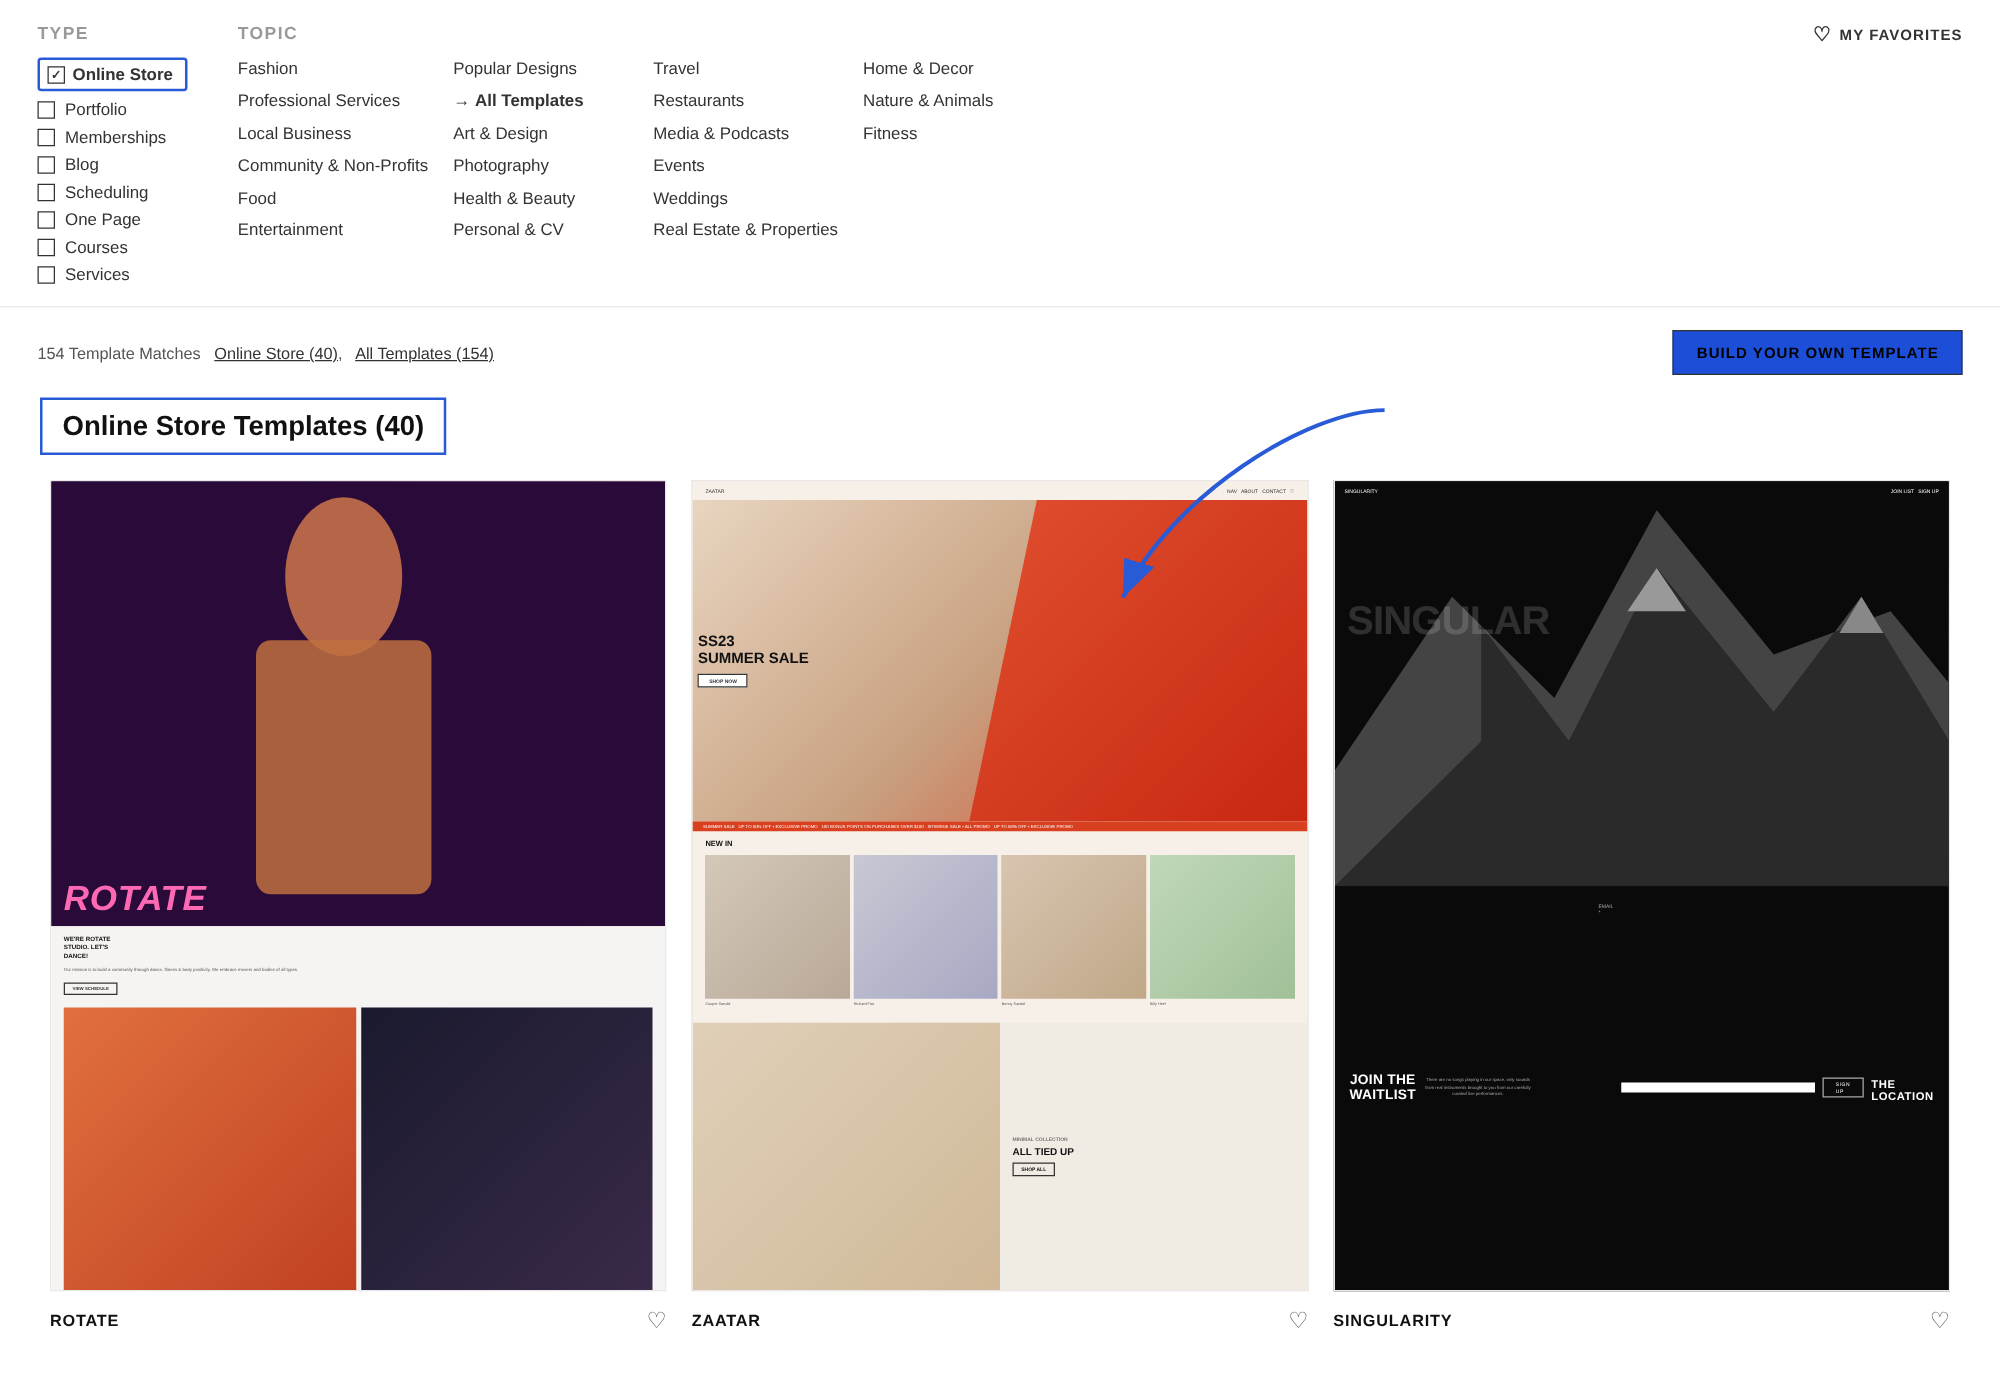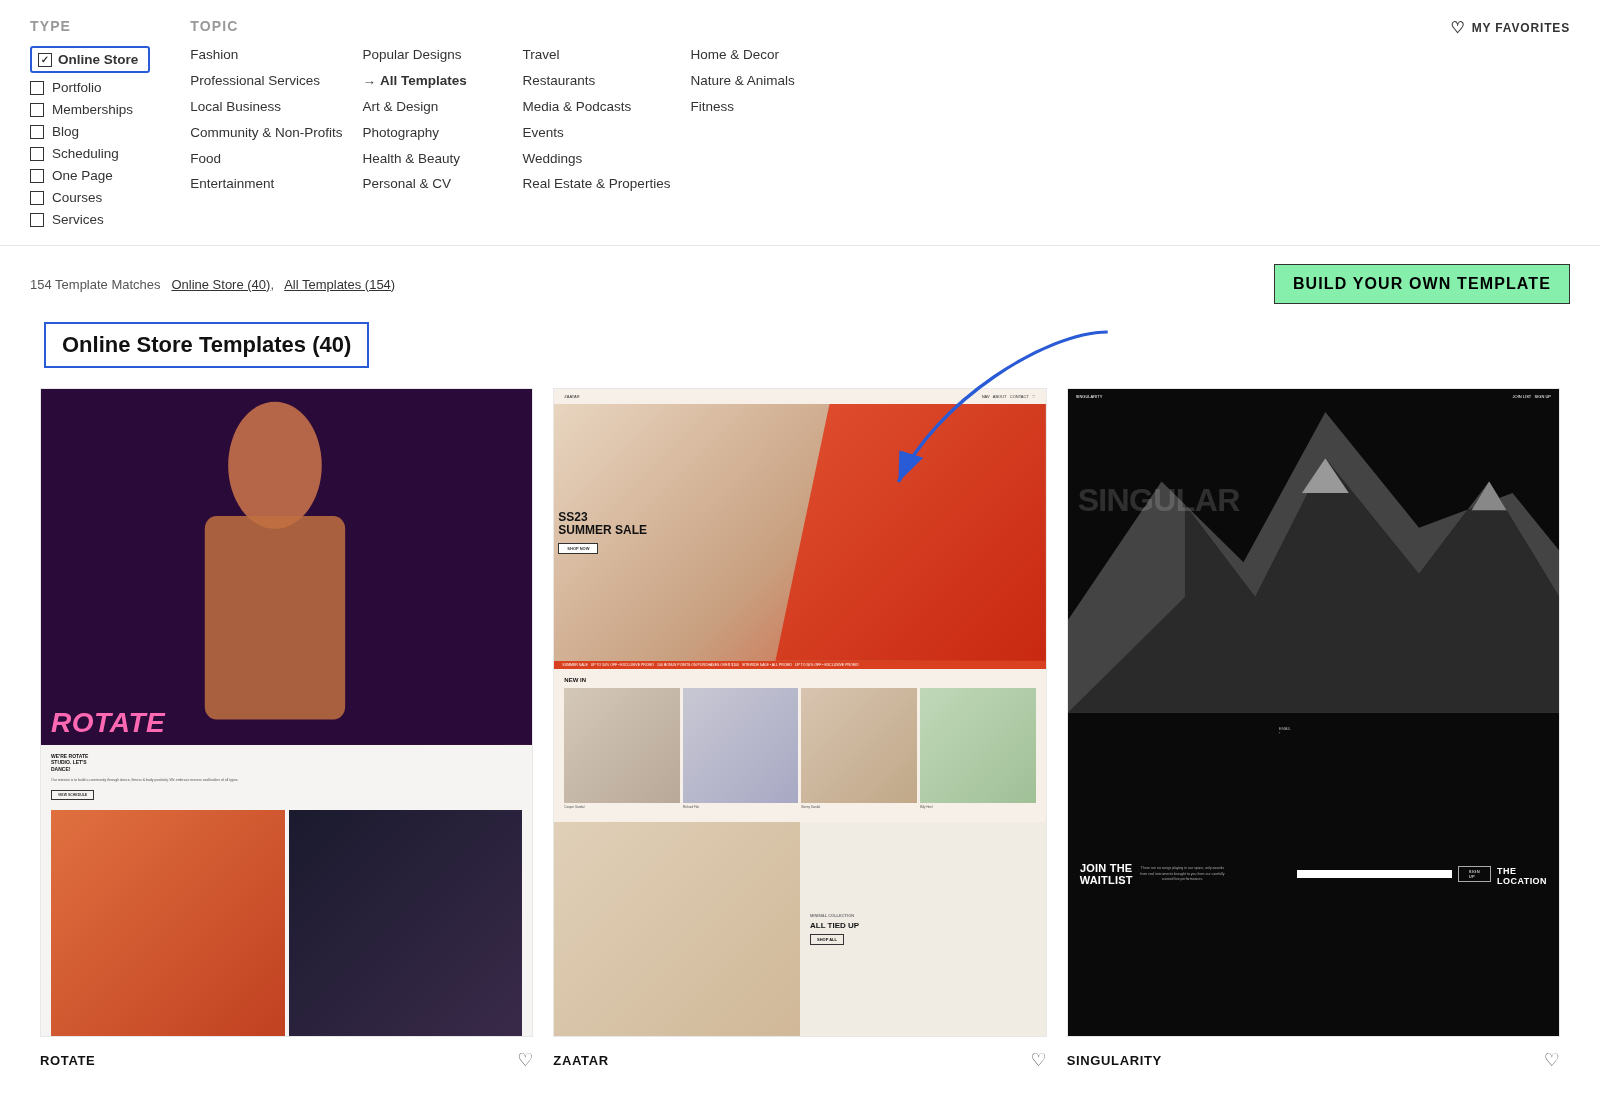--- a/index.html
+++ b/index.html
@@ -148,32 +148,32 @@
     }
 
     .results-text a {
       color: #333;
       text-decoration: underline;
       cursor: pointer;
     }
 
     .build-btn {
       border: 1.5px solid #333;
-      background: #86efac;
+      background: #1d4ed8;
       padding: 10px 18px;
-      font-size: 16px;
+      font-size: 12px;
       font-weight: 600;
       letter-spacing: 0.07em;
       cursor: pointer;
       text-transform: uppercase;
     }
 
     
     .section-title-wrapper {
-      padding: 0 30px 20px 44px;
+      padding: 0 30px 20px 32px;
     }
 
     .section-title {
       border: 2px solid #2a5bd7;
       display: inline-block;
       padding: 8px 16px;
       font-size: 22px;
       font-weight: 700;
       color: #111;
     }

